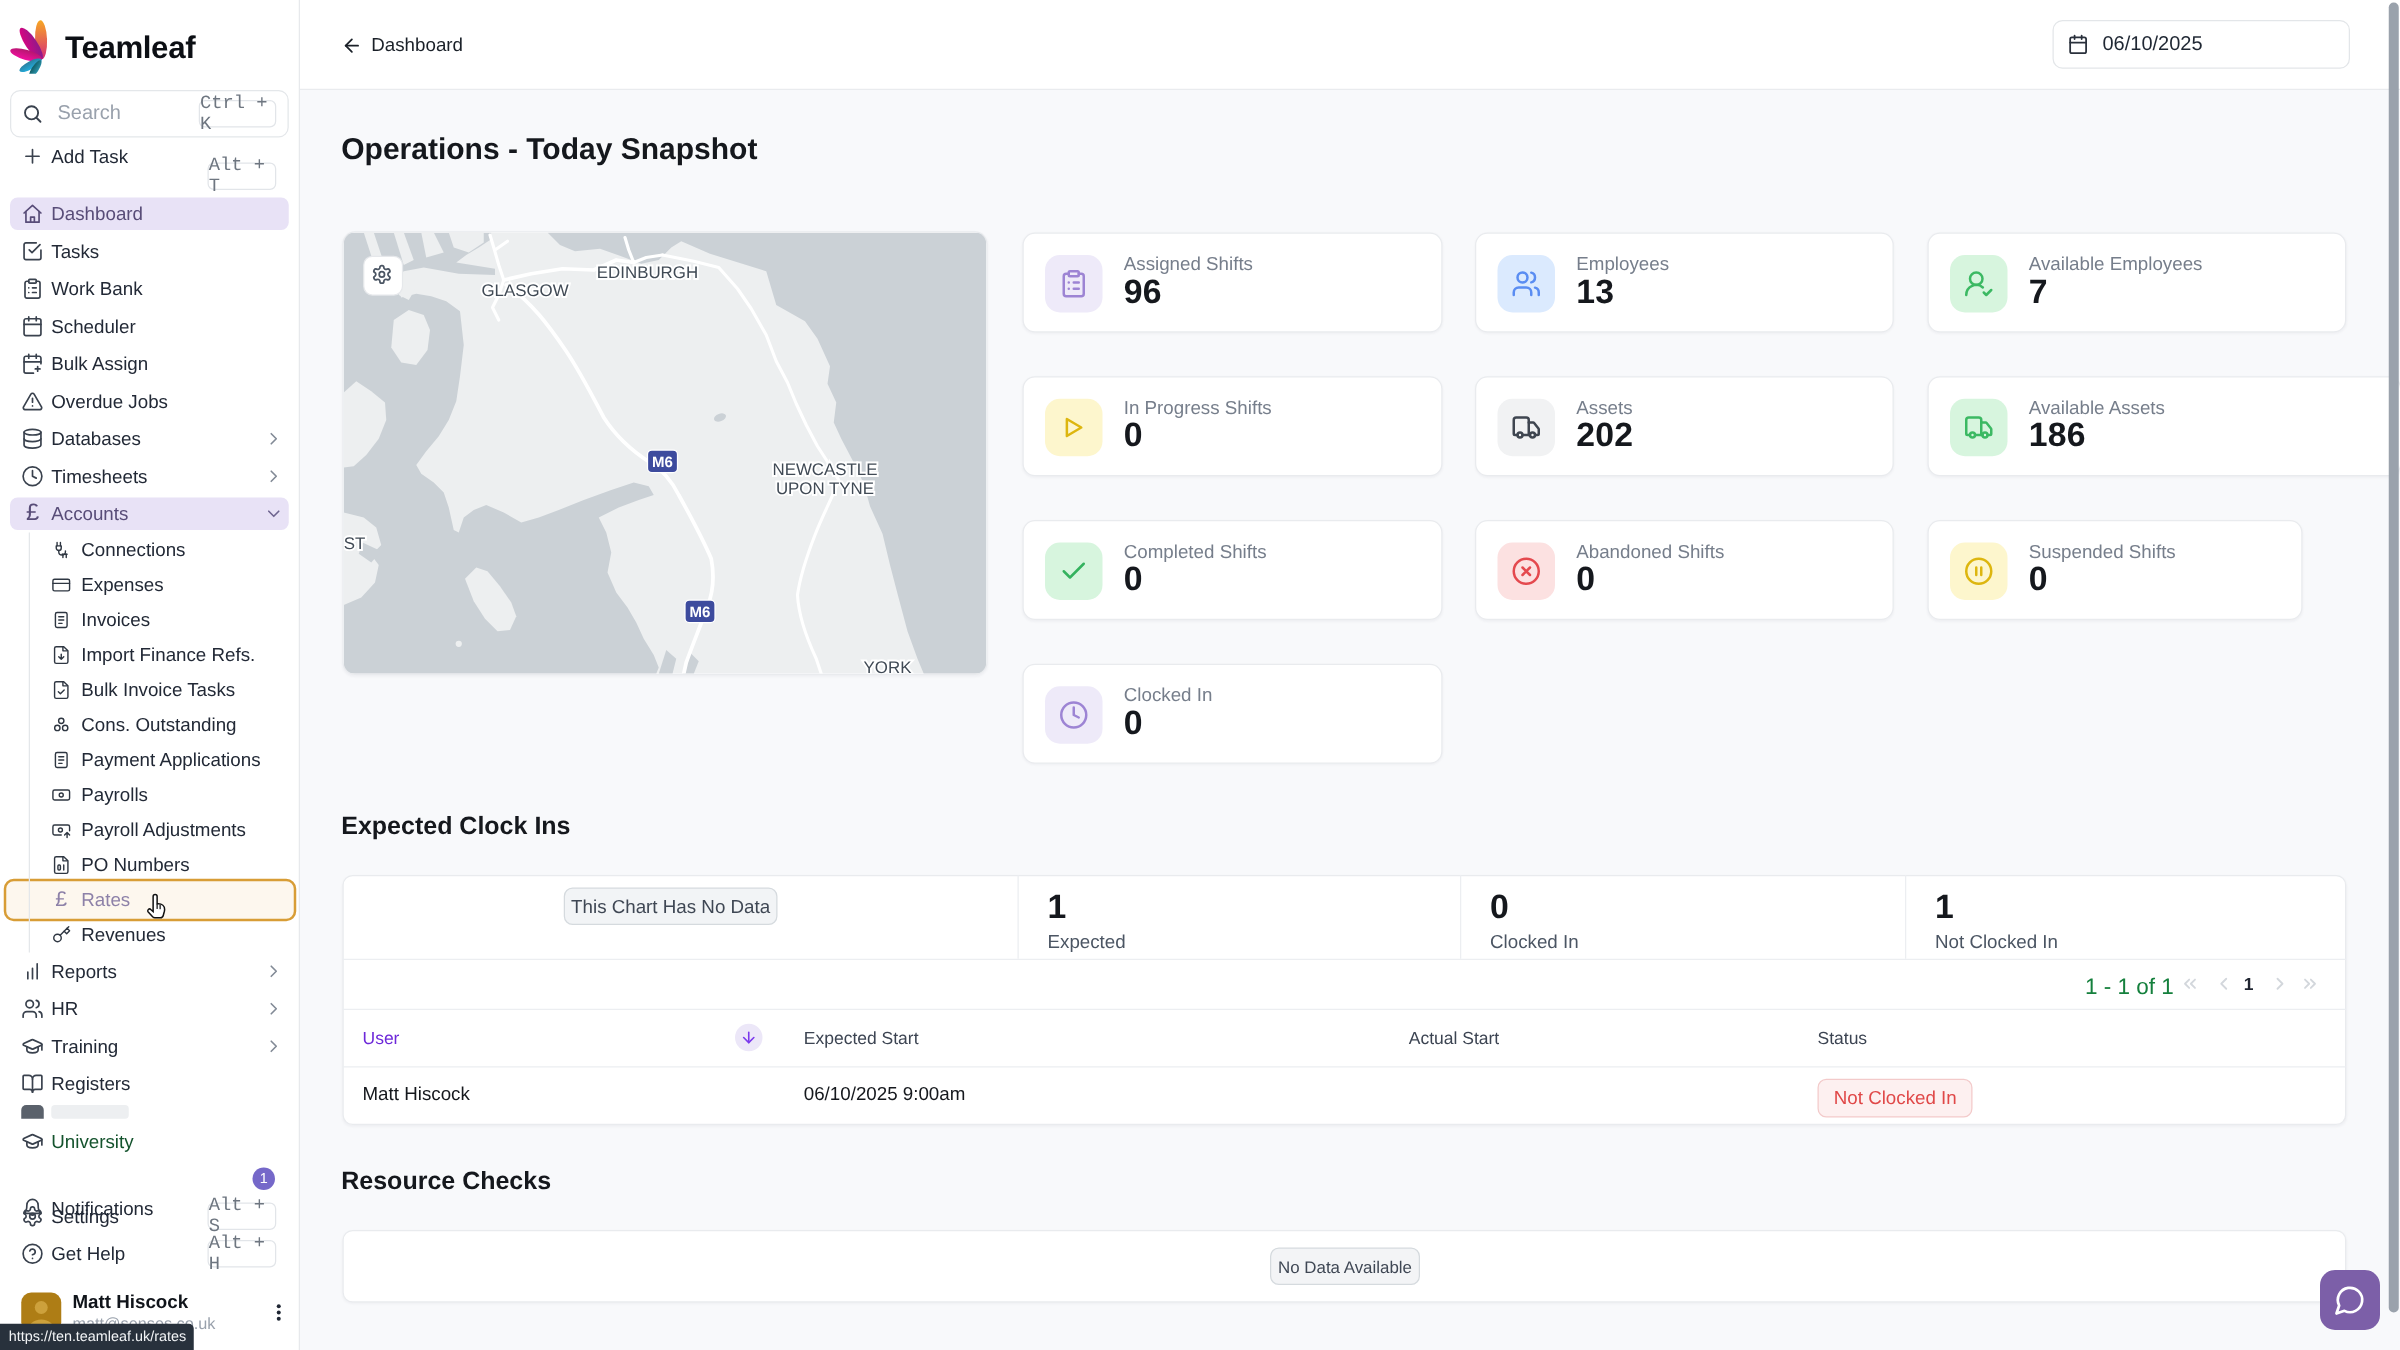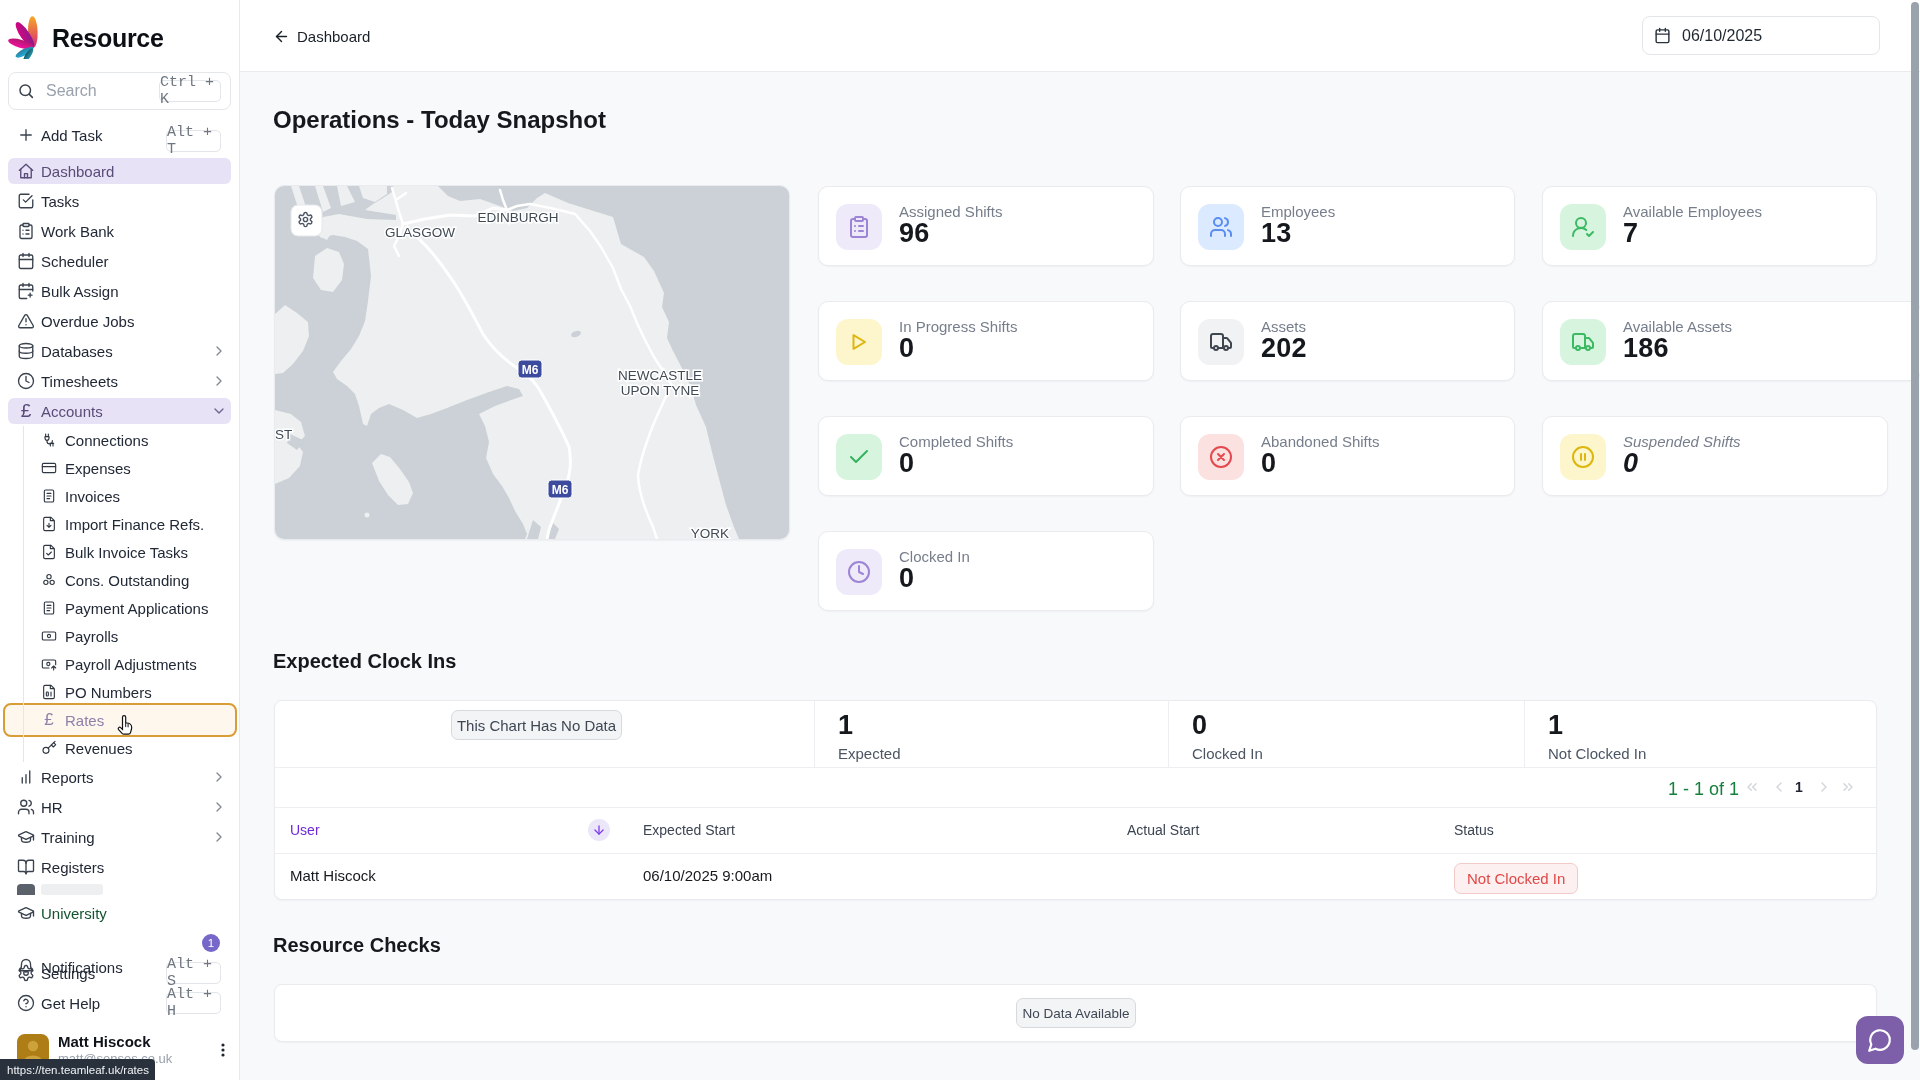--- a/index.html
+++ b/index.html
@@ -53,38 +53,38 @@
         </linearGradient>
     </defs>
     <g>
       <ellipse cx="24.5" cy="18" rx="4.6" ry="15" fill="url(#lg1)" transform="rotate(-2 24.5 18)"></ellipse>
       <ellipse cx="17" cy="21" rx="4.4" ry="14.5" fill="url(#lg2)" transform="rotate(-34 17 21)"></ellipse>
       <ellipse cx="13" cy="29.5" rx="3.9" ry="12.5" fill="url(#lg3)" transform="rotate(-74 13 29.5)"></ellipse>
       <ellipse cx="16.5" cy="37.5" rx="3.1" ry="9.5" fill="url(#lg4)" transform="rotate(-118 16.5 37.5)"></ellipse>
       <ellipse cx="20" cy="40.5" rx="2.6" ry="8" fill="url(#lg5)" transform="rotate(-147 20 40.5)"></ellipse>
     </g>
   </svg>
-  <div class="abs" style="left:52px;top:24px;font-size:25px;font-weight:700;color:#0c0f14;letter-spacing:-0.3px;">Resource</div>
+  <div class="abs" style="left:52px;top:24px;font-size:25px;font-weight:700;color:#0c0f14;letter-spacing:-0.3px;">Teamleaf</div>
 
   <div class="abs" style="left:8px;top:72px;width:223px;height:38px;border:1px solid #e4e7ea;border-radius:8px;background:#fff;"></div>
   <svg class="abs" style="left:17px;top:82px" width="18" height="18" viewBox="0 0 24 24" fill="none" stroke="#3a424e" stroke-width="2" stroke-linecap="round" stroke-linejoin="round">
       <circle cx="11" cy="11" r="7"></circle>
       <path d="m20.5 20.5-4-4"></path>
     </svg>
   <div class="abs" style="left:46px;top:82px;font-size:16px;color:#99a1ac;">Search</div>
   <div class="kbd" style="left:159px;top:80px;width:62px;">Ctrl + K</div>
 
   <div id="navroot">
       <div class="pill" style="top:158px;"></div>
       <div class="pill" style="top:398px;"></div>
       <div class="abs" style="left:3px;top:703px;width:234px;height:34px;border:2px solid #d89d36;background:#fdf7ee;border-radius:8px;"></div>
       <div class="abs" style="left:23px;top:426px;width:1px;height:336px;background:#e4e7ea;"></div>
       <div class="abs" style="left:17px;top:884px;width:18px;height:11px;border-radius:4px 4px 0 0;background:#5a616b;"></div>
       <div class="abs" style="left:41px;top:884px;width:62px;height:11px;border-radius:3px;background:#edeff1;"></div>
-      <div class="nav" style="top:120px;color:#222936;">
+      <div class="nav" style="top:110px;color:#222936;">
         <svg width="18" height="18" viewBox="0 0 24 24" fill="none" stroke="#3a424e" stroke-width="1.8" stroke-linecap="round" stroke-linejoin="round">
           <path d="M5 12h14M12 5v14"></path>
         </svg>
         <span>Add Task</span>
       </div>
       <div class="kbd" style="top:130px;">Alt + T</div>
       <div class="nav" style="top:156px;color:#584c78;">
         <svg width="18" height="18" viewBox="0 0 24 24" fill="none" stroke="#584c78" stroke-width="1.8" stroke-linecap="round" stroke-linejoin="round">
           <path d="M3 11.2 12 3l9 8.2"></path>
           <path d="M5 9.6V21h14V9.6"></path>
@@ -500,21 +500,21 @@
     <div class="card" style="left:1180px;top:416px;width:335px;height:80px;">
       <div class="ibox" style="background:#fce1e1;">
         <svg width="24" height="24" viewBox="0 0 24 24" fill="none" stroke="#e4494e" stroke-width="2" stroke-linecap="round" stroke-linejoin="round">
           <circle cx="12" cy="12" r="10"></circle>
           <path d="m15 9-6 6M9 9l6 6"></path>
         </svg>
       </div>
       <div class="kpi-label">Abandoned Shifts</div>
       <div class="kpi-value">0</div>
     </div>
-    <div class="card" style="left:1542px;top:416px;width:346px;height:80px;font-style:italic;">
+    <div class="card" style="left:1542px;top:416px;width:300px;height:80px;">
       <div class="ibox" style="background:#fdf6cd;">
         <svg width="24" height="24" viewBox="0 0 24 24" fill="none" stroke="#ddb60f" stroke-width="2" stroke-linecap="round" stroke-linejoin="round">
           <circle cx="12" cy="12" r="10"></circle>
           <path d="M10 9v6M14 9v6"></path>
         </svg>
       </div>
       <div class="kpi-label">Suspended Shifts</div>
       <div class="kpi-value">0</div>
     </div>
     <div class="card" style="left:818px;top:531px;width:336px;height:80px;">

